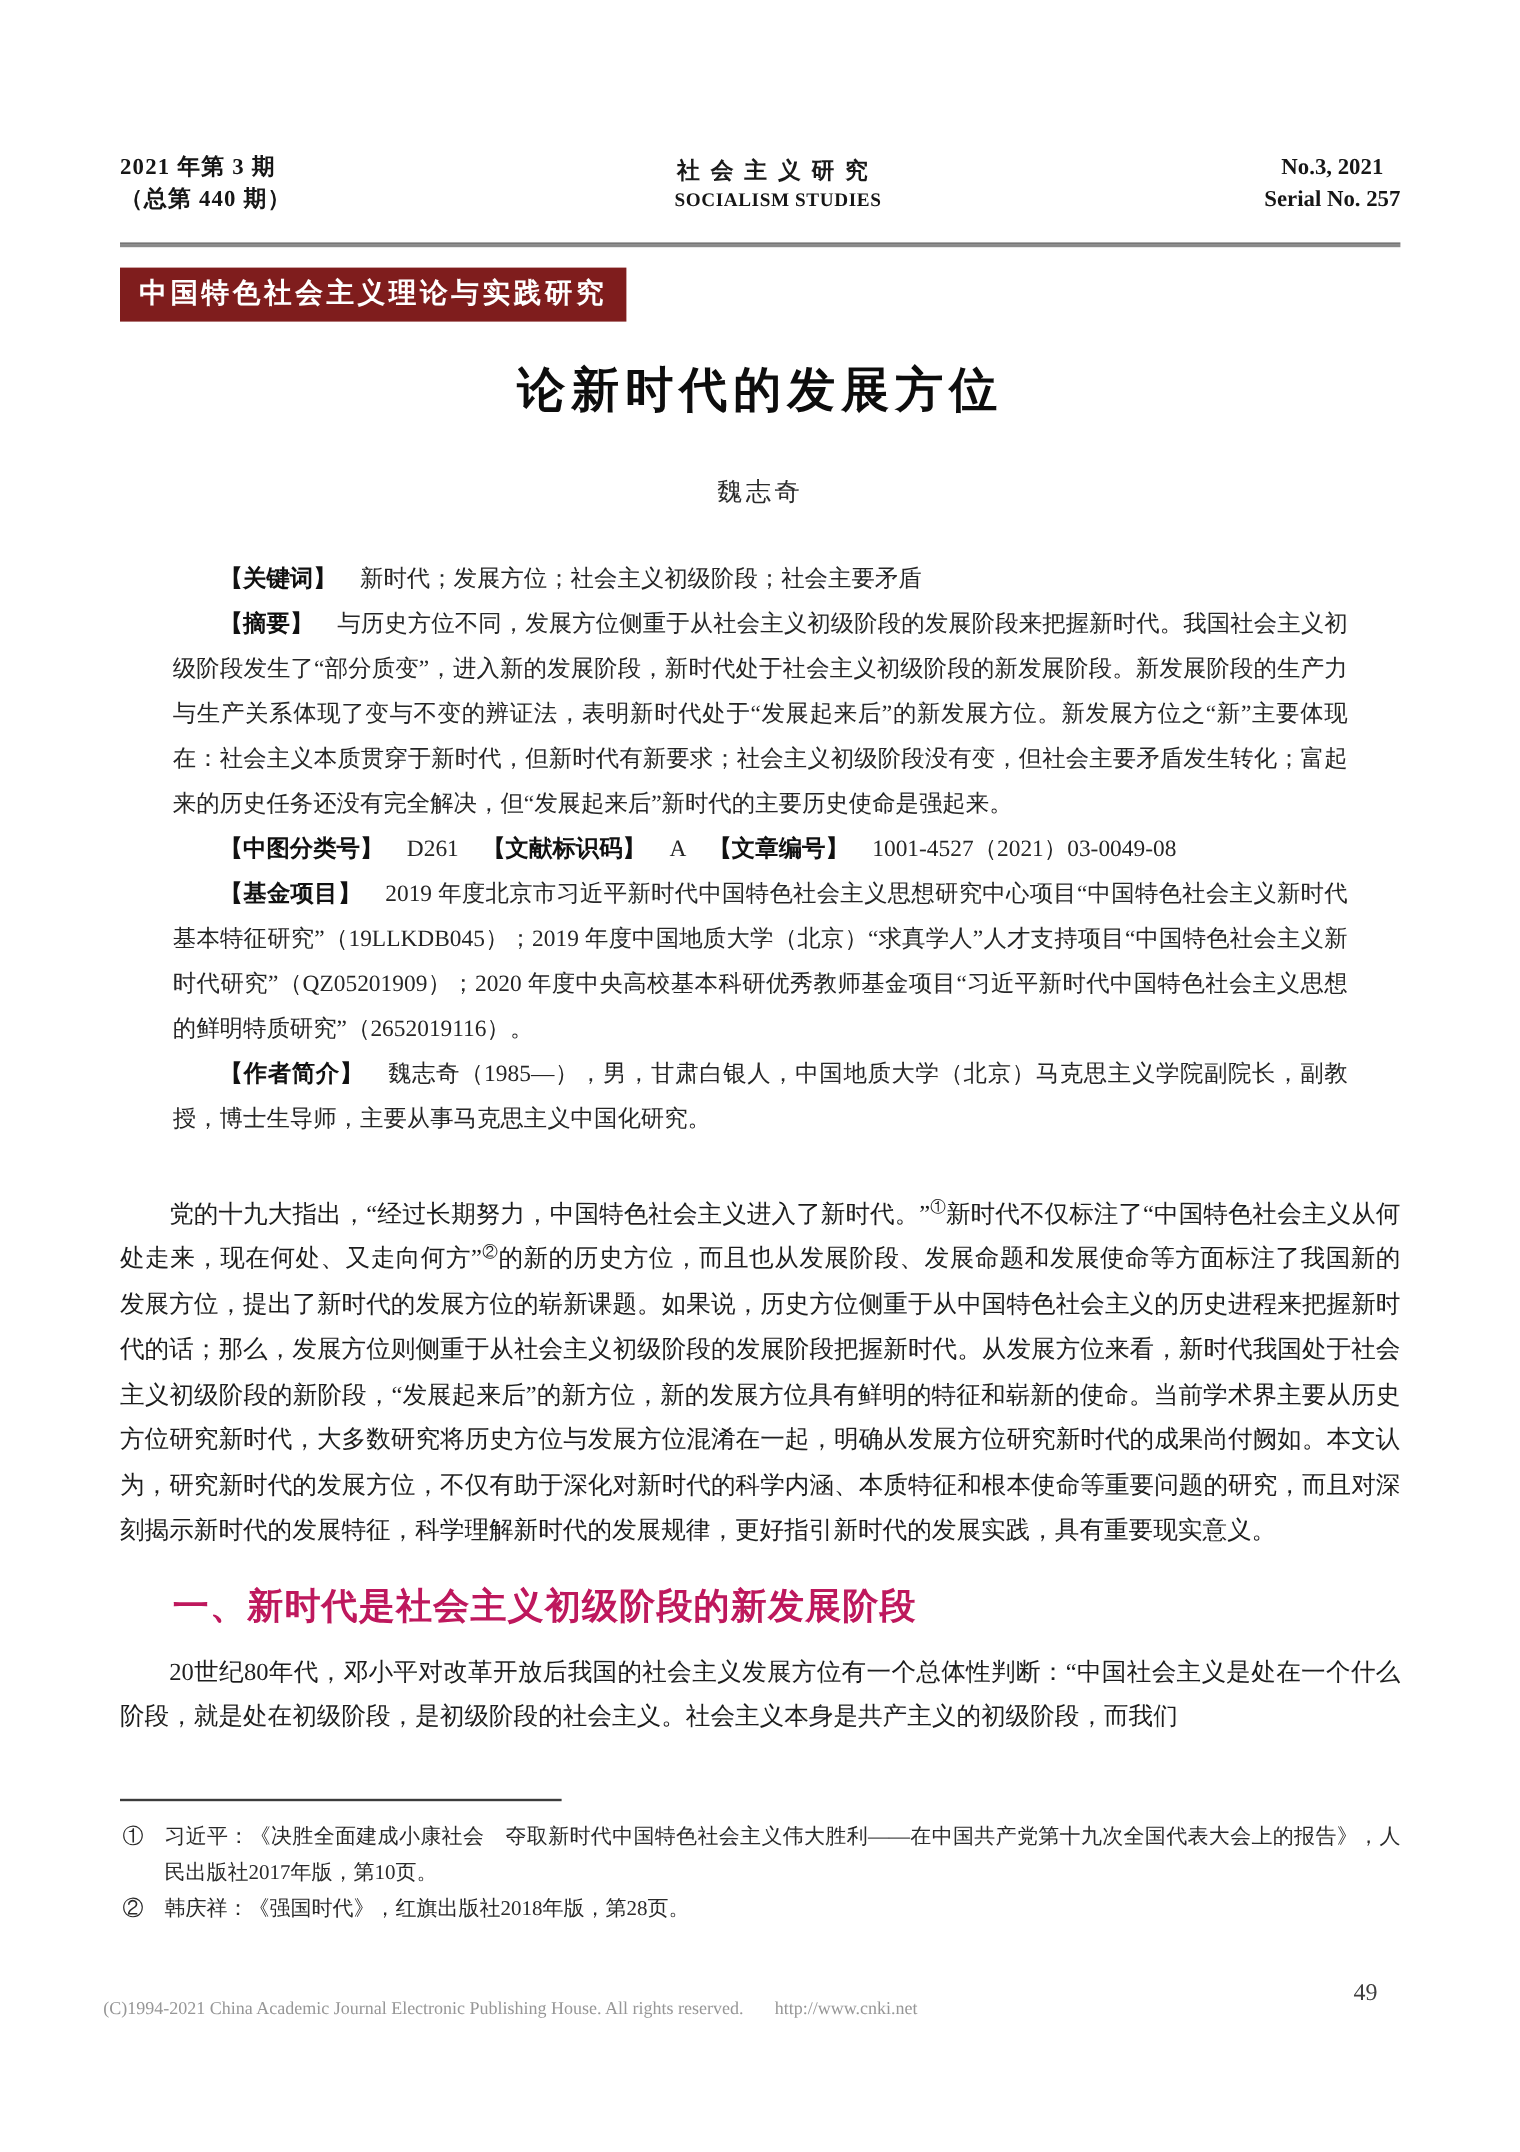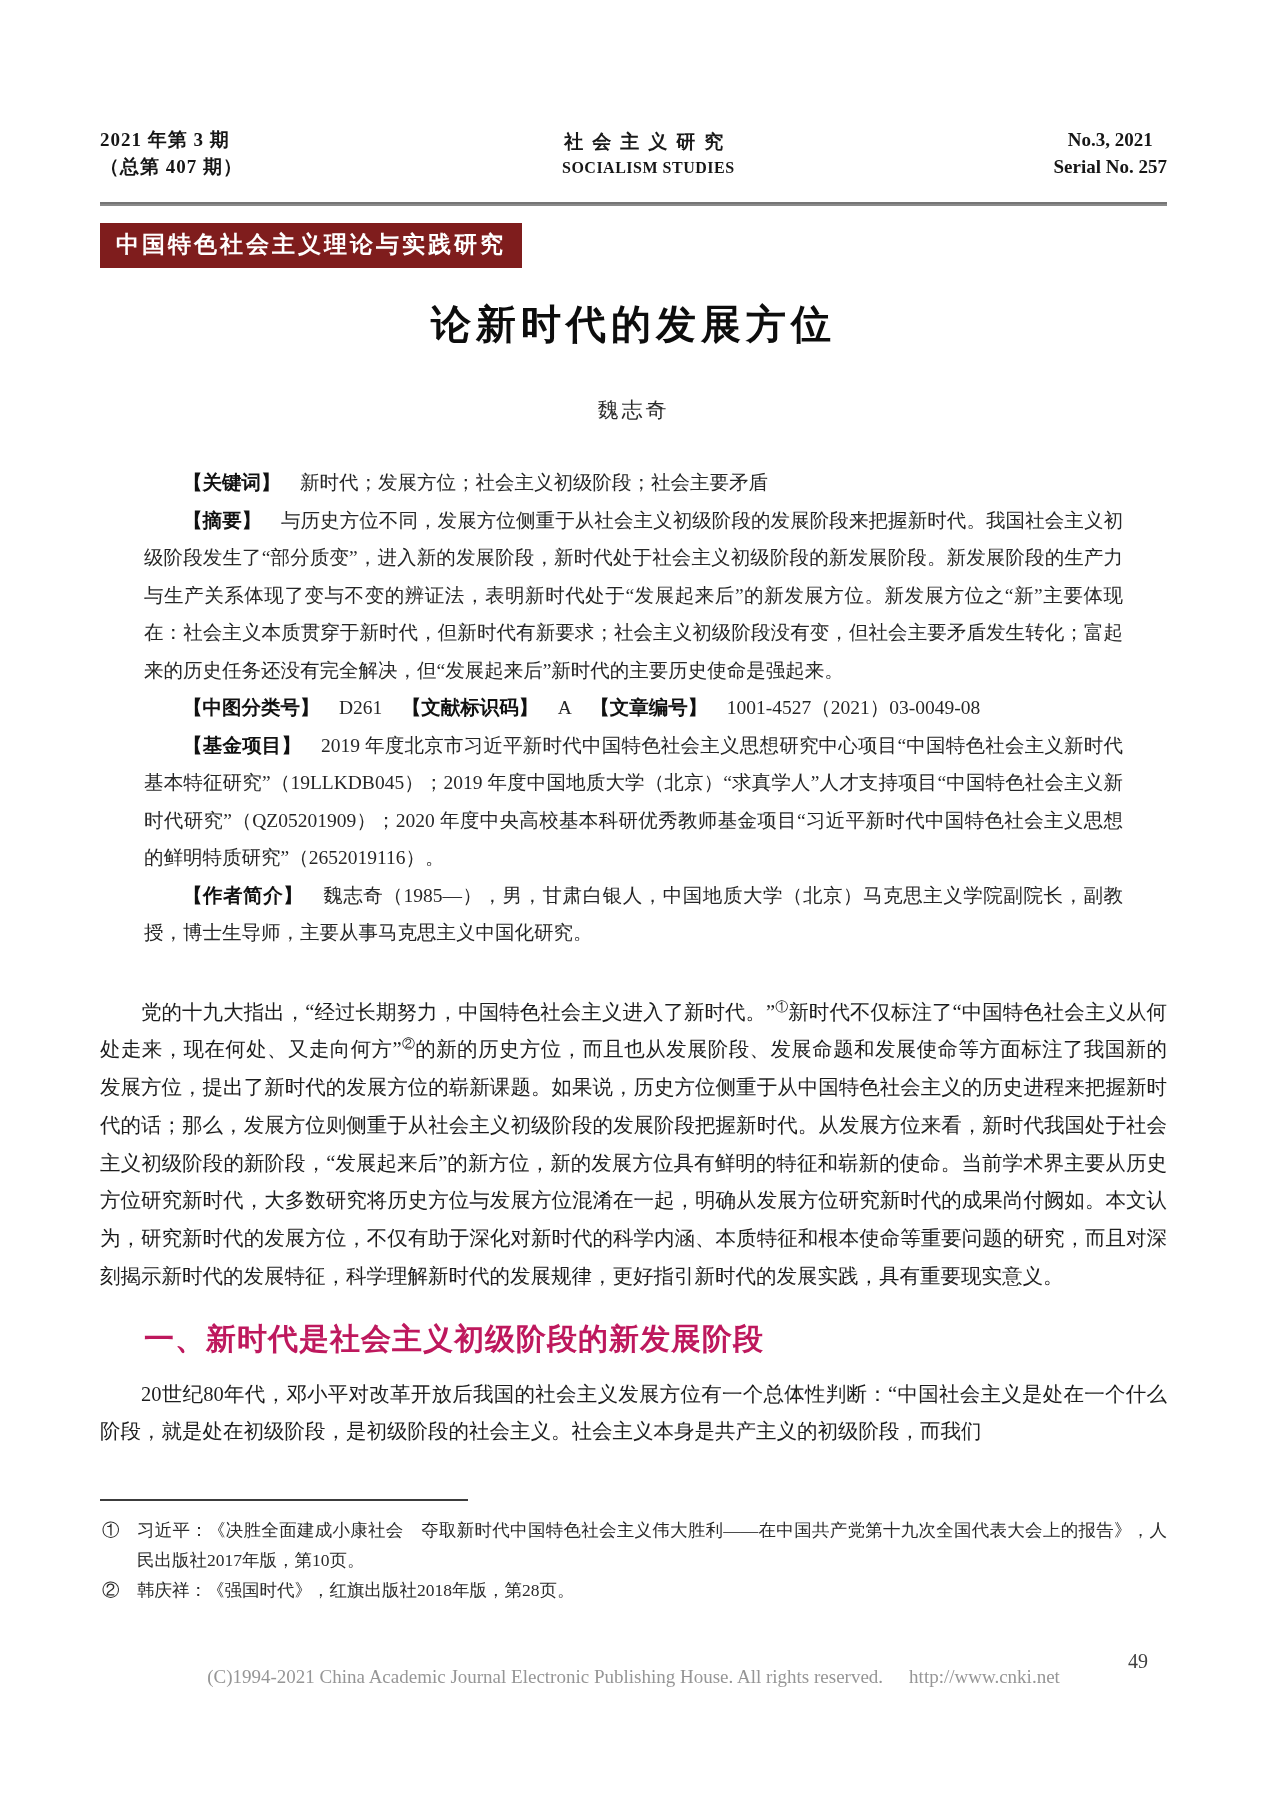--- a/index.html
+++ b/index.html
@@ -59,38 +59,38 @@
   }
   
   .footnote-rule { margin-top:48px; width:368px; border-top:2px solid #3c3c3c; }
   .footnotes { margin-top:14px; list-style:none; font-size:17.5px; line-height:30px; color:#2a2a2a; text-align:justify; }
   .footnotes li { position:relative; padding-left:37px; }
   .fn-marker { position:absolute; left:2px; top:0; }
   
   .footer {
     position:absolute; left:86px; top:1666px; right:86px;
     font-family:"Liberation Serif","DejaVu Serif",serif;
-    font-size:19px; color:#969696; white-space:nowrap;text-align:center;
+    font-size:15px; color:#969696; white-space:nowrap;
   }
   .footer .url { margin-left:26px; }
   .page-num {
     position:absolute; right:119px; top:1650px;
     font-size:20px; color:#3f3f3f;
     font-family:"Liberation Serif","DejaVu Serif",serif;
   }
 </style>
 </head>
 <body>
 
 <div class="page">
 
   <header class="masthead">
     <div class="mh-left">
       <div>2021 年第 3 期</div>
-      <div>（总第 407 期）</div>
+      <div>（总第 440 期）</div>
     </div>
     <div class="mh-center">
       <div class="jc">社会主义研究</div>
       <div class="je">SOCIALISM STUDIES</div>
     </div>
     <div class="mh-right">
       <div>No.3, 2021</div>
       <div>Serial No. 257</div>
     </div>
   </header>

